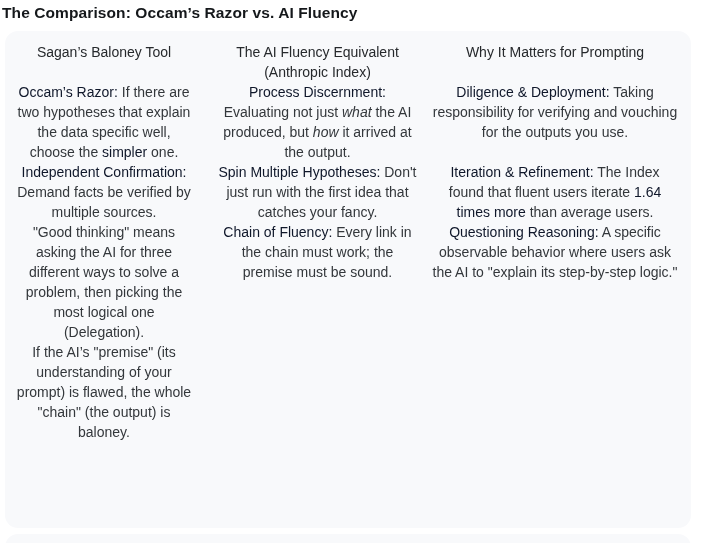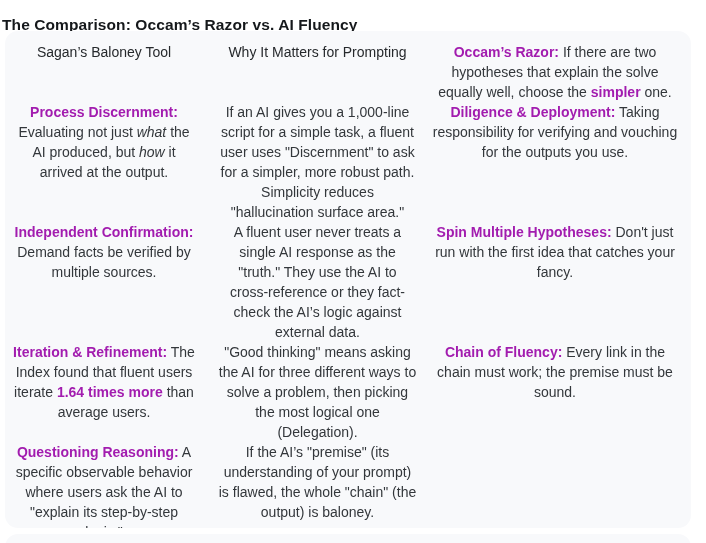--- a/index.html
+++ b/index.html
@@ -7,21 +7,21 @@
   body {
     width: 706px; height: 543px;
     overflow: hidden;
     position: relative;
     font-family: "Liberation Sans", sans-serif;
     color: #33373b;
     -webkit-font-smoothing: antialiased;
   }
   .page-title {
     position: absolute;
-    left: 2px; top: 15px;
+    left: 2px; top: 3px;
     font-size: 15.5px;
     font-weight: 700;
     letter-spacing: 0.1px;
     color: #15181b;
     line-height: 20px;
   }
   .card {
     position: absolute;
     left: 5px; top: 31px;
     width: 686px; height: 497px;
@@ -36,48 +36,47 @@
     row-gap: 0;
     font-size: 14px;
     line-height: 20px;
     text-align: center;
   }
   .cell { color: #33373b; }
   .cell:nth-child(3n+1) { padding-right: 23px; }
   .cell:nth-child(3n+2) { padding-right: 15px; }
   .cell:nth-child(3n)   { padding-right: 5px; }
   .hdr { color: #26292c; }
-  .b { font-weight: 700; color: #a21caf; }
+  .b { font-weight: 400; color: #0f172a; }
   .i { font-style: italic; }
   .next-card {
     position: absolute;
     left: 5px; top: 534px;
     width: 686px; height: 20px;
     background: #f8f9fb;
     border-radius: 13px 13px 0 0;
   }
 </style>
 </head>
 <body>
 
 <h1 class="page-title">The Comparison: Occam’s Razor vs. AI Fluency</h1>
 
 <section class="card">
   <div class="comparison-grid">
 
     <div class="cell hdr">Sagan’s Baloney Tool</div>
+    <div class="cell hdr">The AI Fluency Equivalent (Anthropic Index)</div>
     <div class="cell hdr">Why It Matters for Prompting</div>
 
-    <div class="cell"><span class="b">Occam’s Razor:</span><span> If there are two hypotheses that explain the solve equally well, choose the </span><span class="b">simpler</span><span> one.</span></div>
+    <div class="cell"><span class="b">Occam’s Razor:</span><span> If there are two hypotheses that explain the data specific well, choose the </span><span class="b">simpler</span><span> one.</span></div>
     <div class="cell"><span class="b">Process Discernment:</span><span> Evaluating not just </span><span class="i">what</span><span> the AI produced, but </span><span class="i">how</span><span> it arrived at the output.</span></div>
-    <div class="cell"><span>If an AI gives you a 1,000-line script for a simple task, a fluent user uses "Discernment" to ask for a simpler, more robust path. Simplicity reduces "hallucination surface area."</span></div>
 
     <div class="cell"><span class="b">Diligence &amp; Deployment:</span><span> Taking responsibility for verifying and vouching for the outputs you use.</span></div>
     <div class="cell"><span class="b">Independent Confirmation:</span><span> Demand facts be verified by multiple sources.</span></div>
-    <div class="cell"><span>A fluent user never treats a single AI response as the "truth." They use the AI to cross-reference or they fact-check the AI’s logic against external data.</span></div>
 
     <div class="cell"><span class="b">Spin Multiple Hypotheses:</span><span> Don't just run with the first idea that catches your fancy.</span></div>
     <div class="cell"><span class="b">Iteration &amp; Refinement:</span><span> The Index found that fluent users iterate </span><span class="b">1.64 times more</span><span> than average users.</span></div>
     <div class="cell"><span>"Good thinking" means asking the AI for three different ways to solve a problem, then picking the most logical one (Delegation).</span></div>
 
     <div class="cell"><span class="b">Chain of Fluency:</span><span> Every link in the chain must work; the premise must be sound.</span></div>
     <div class="cell"><span class="b">Questioning Reasoning:</span><span> A specific observable behavior where users ask the AI to "explain its step-by-step logic."</span></div>
     <div class="cell"><span>If the AI’s "premise" (its understanding of your prompt) is flawed, the whole "chain" (the output) is baloney.</span></div>
 
   </div>

